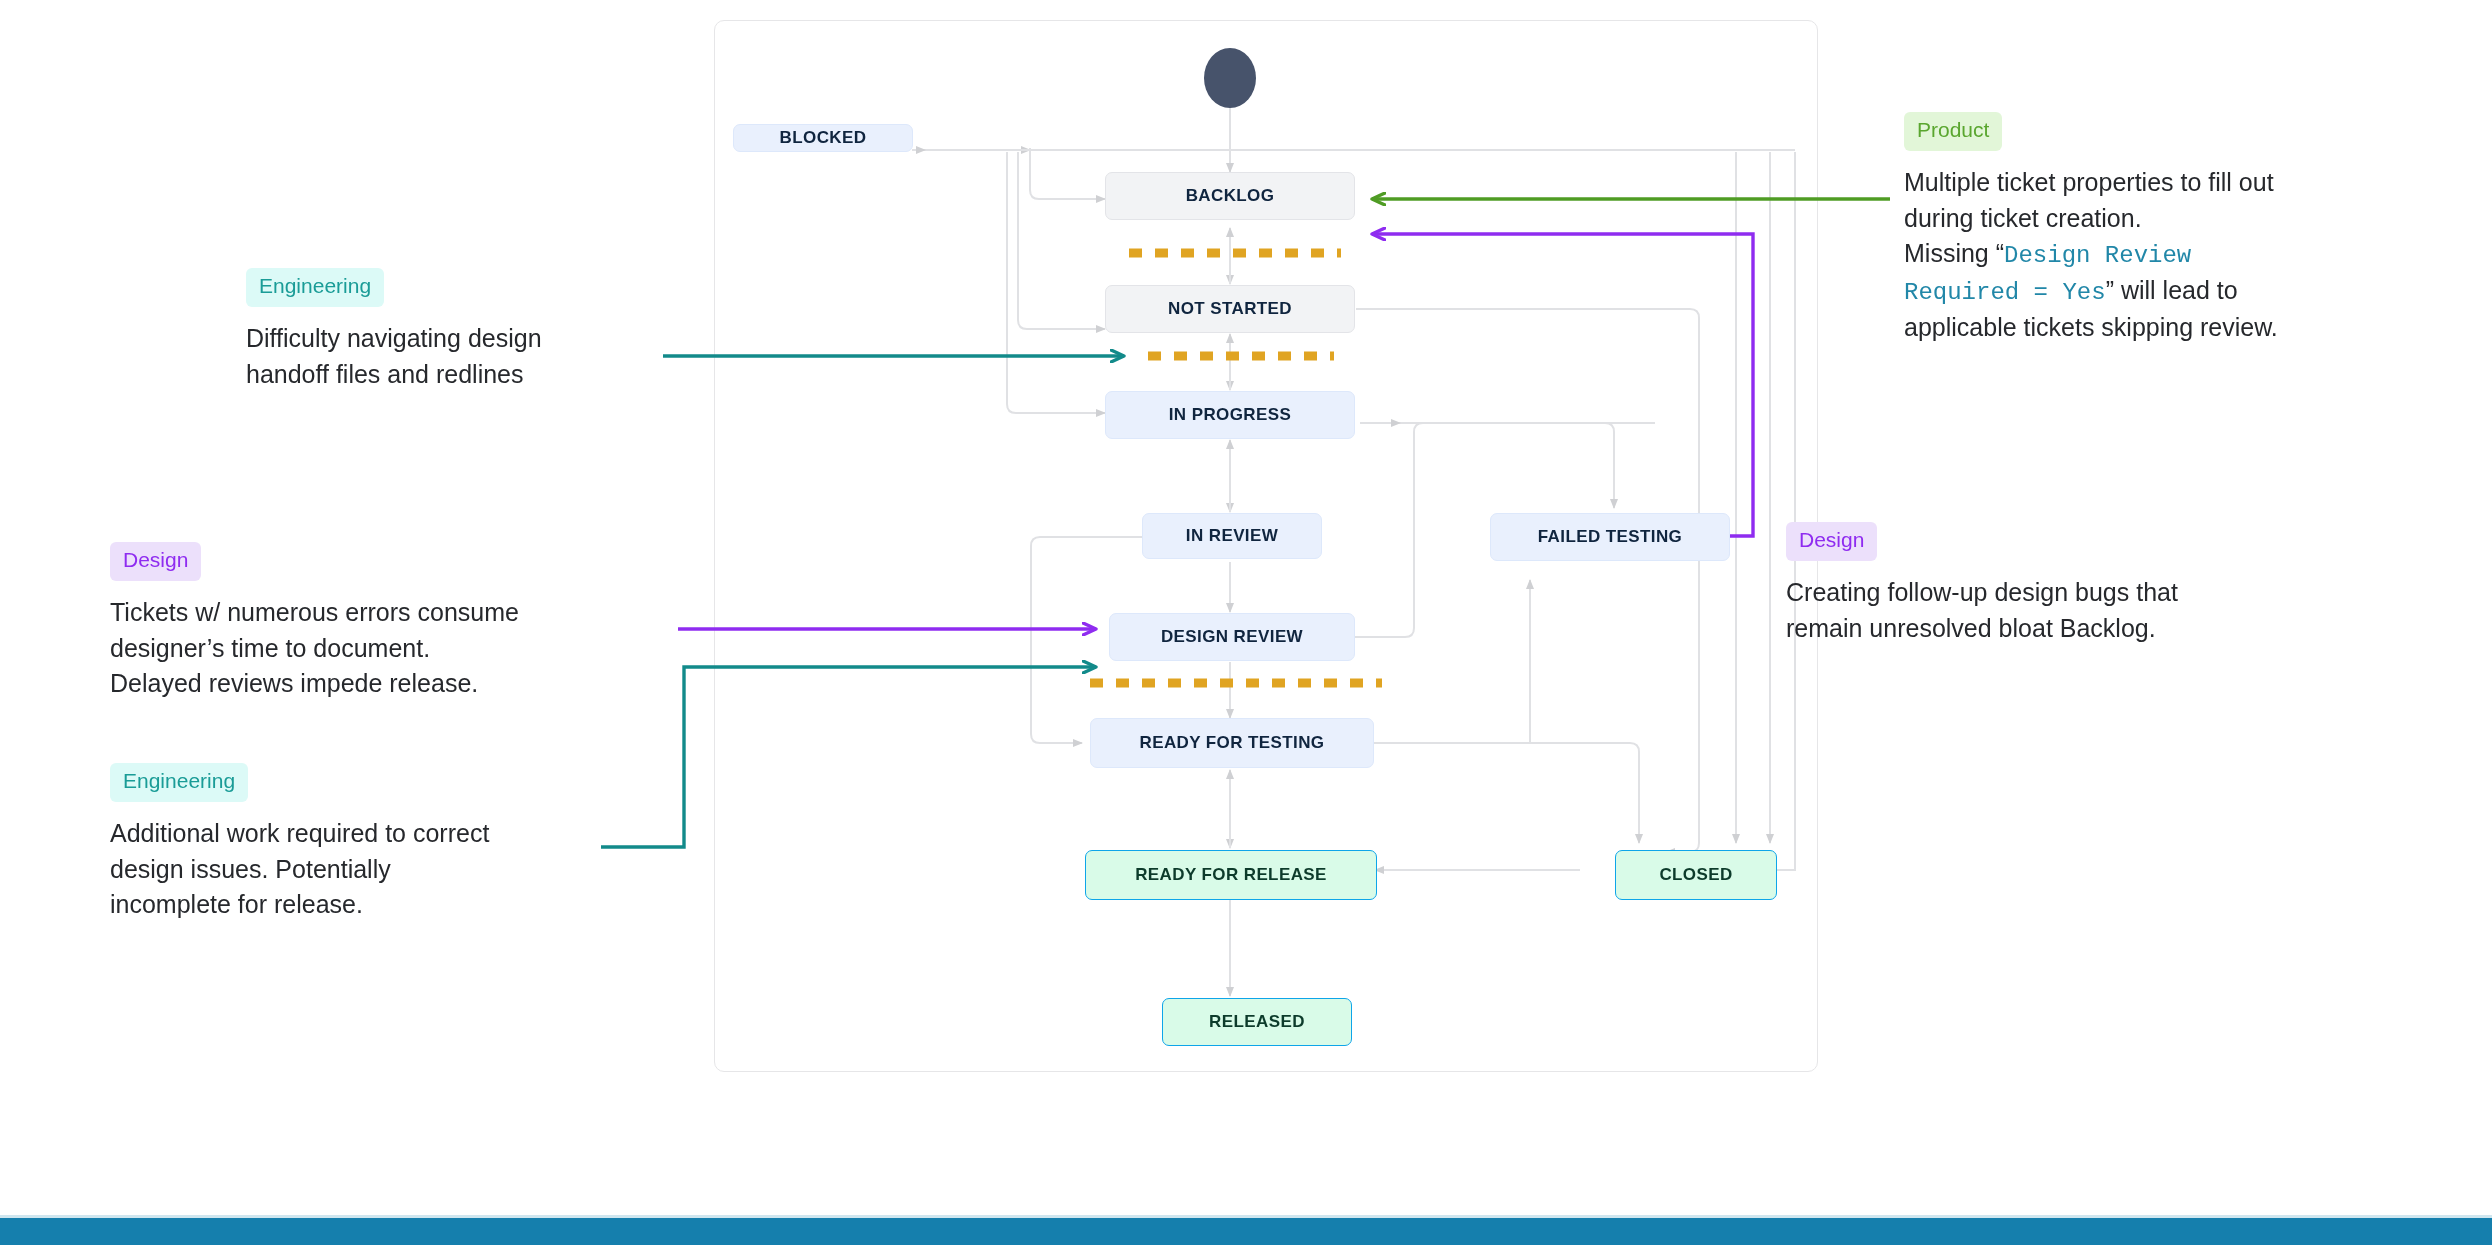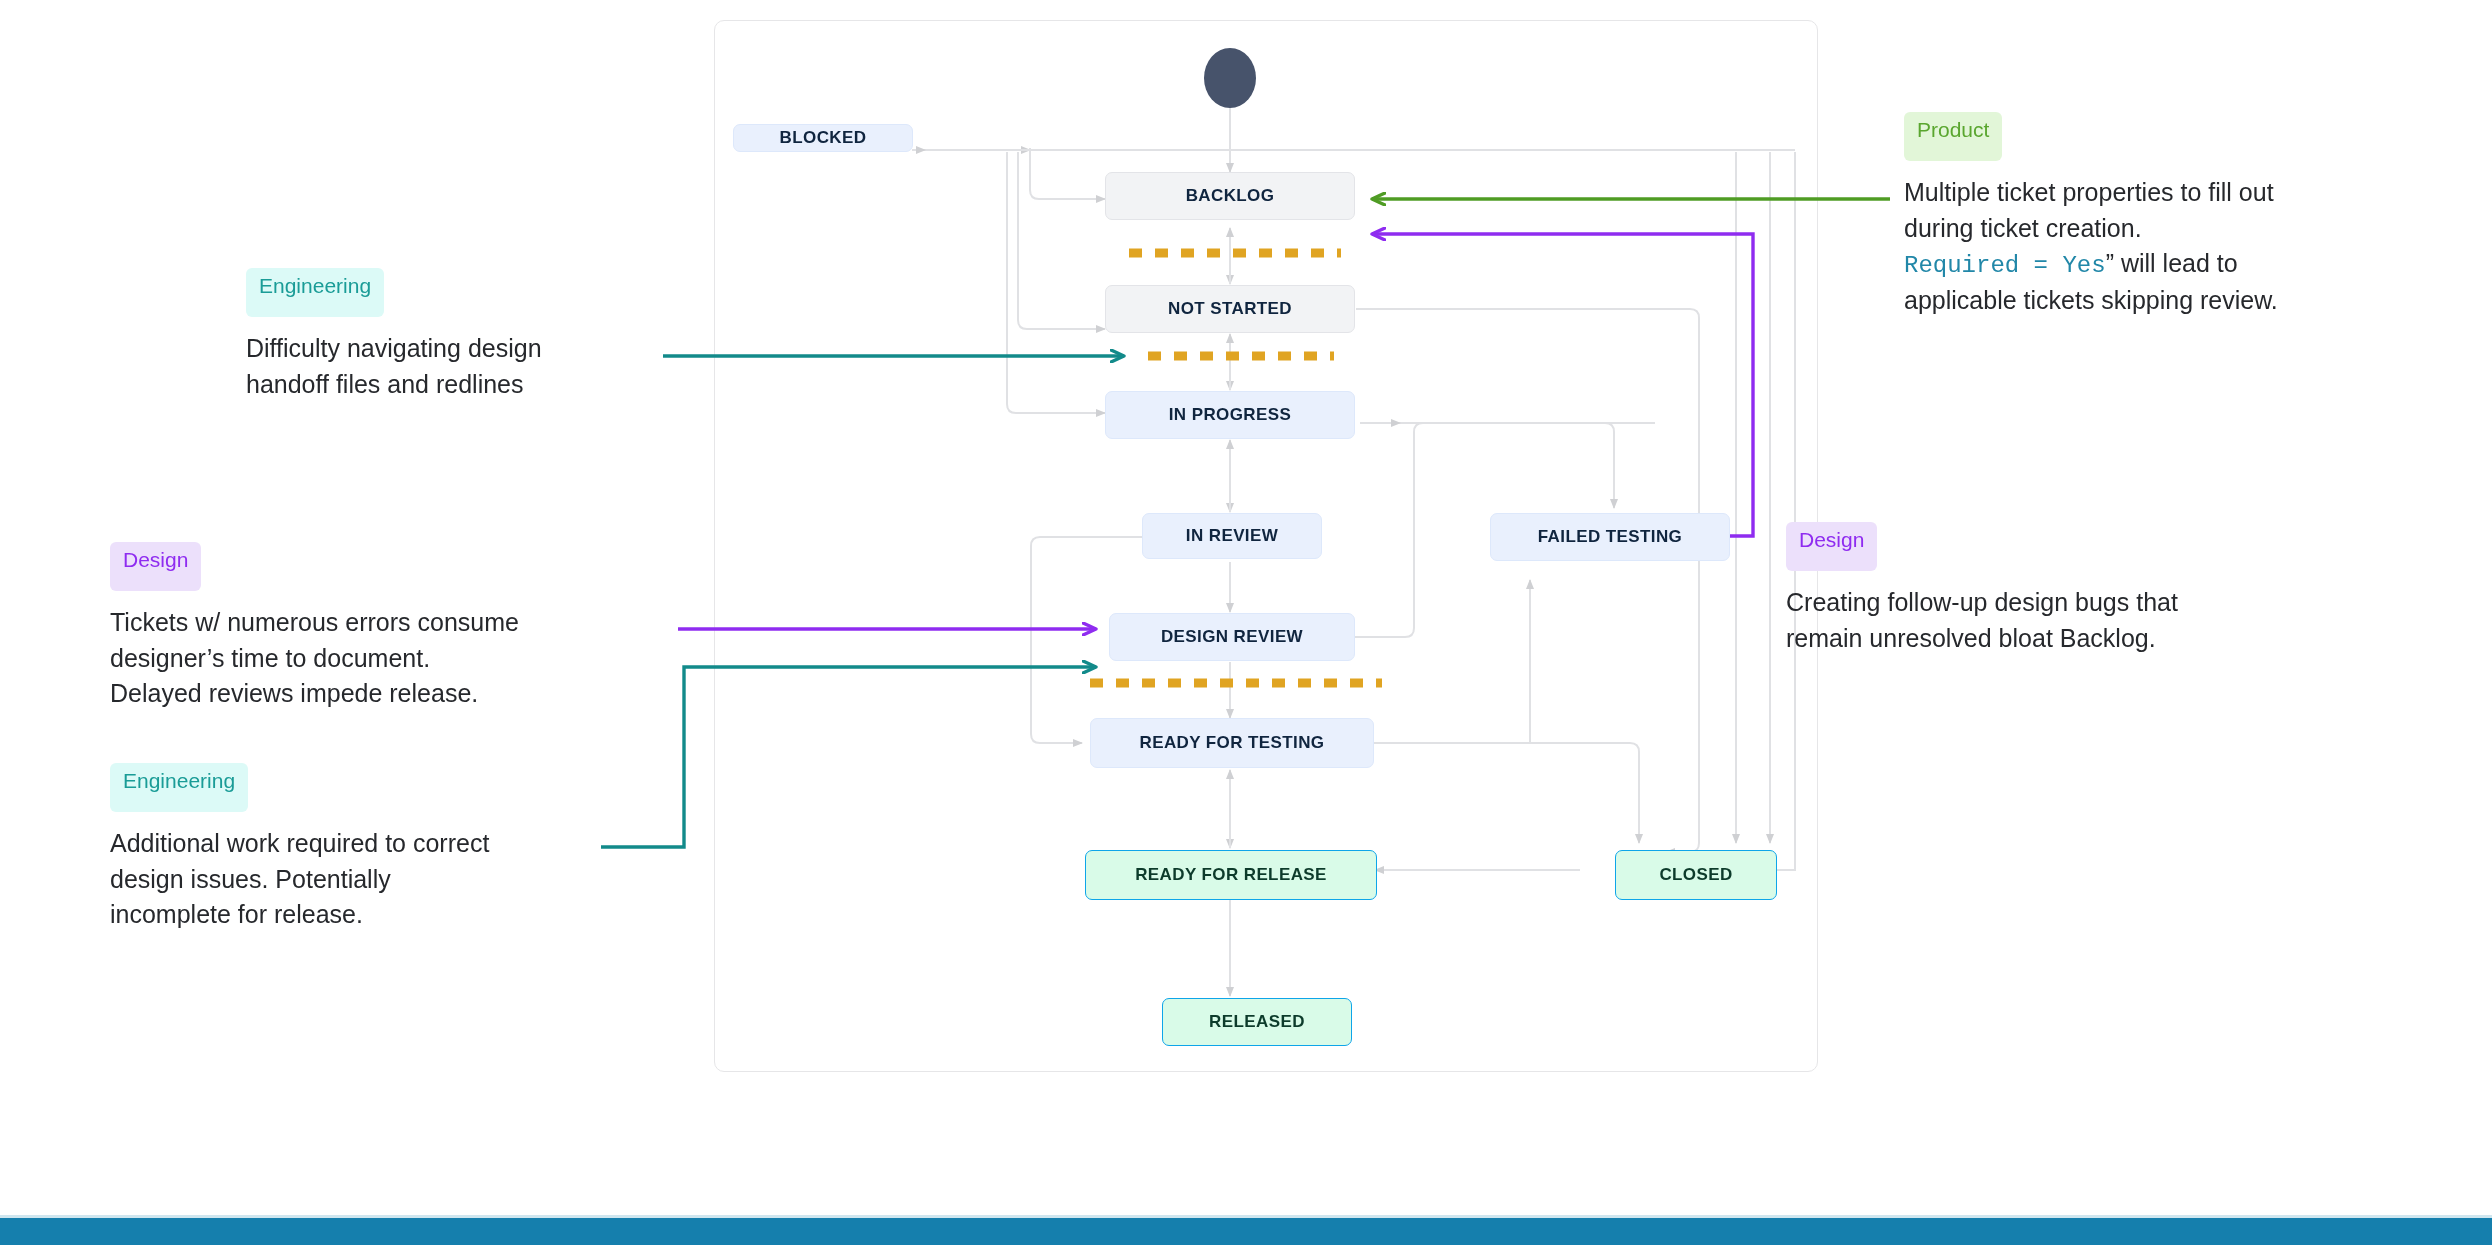--- a/index.html
+++ b/index.html
@@ -32,21 +32,21 @@
     box-sizing:border-box;
     white-space:nowrap;
   }
   .node.gray{background:#f2f3f5;border:1px solid #e3e4e8;color:#10253f;}
   .node.blue{background:#e9f0fd;border:1px solid #dde8fb;color:#10253f;}
   .node.green{background:#d9fbe8;border:1px solid #0ea5e9;color:#0d3b2b;}
   
   .ann{position:absolute;}
   .chip{
     display:inline-block;
-    padding:6px 13px 20px 13px;
+    padding:6px 13px 10px 13px;
     border-radius:6px;
     font-size:21px;
     line-height:1.1;
   }
   .chip.eng{background:#dcfaf7;color:#1a9c97;}
   .chip.design{background:#ece0fb;color:#8f2cf0;}
   .chip.product{background:#e2f6d8;color:#5aa62f;}
   .ann-body{
     margin-top:14px;
     font-size:25px;
@@ -219,20 +219,23 @@
     <div>incomplete for release.</div>
   </div>
 </div>
 
 <div class="ann" style="left:1904px;top:112px;">
   <div class="chip product">Product</div>
   <div class="ann-body" style="max-width:620px;">
     <div>Multiple ticket properties to fill out</div>
     <div>during ticket creation.</div>
     <div>
+      <span>Missing “</span><span class="mono">Design Review</span>
+    </div>
+    <div>
       <span class="mono">Required = Yes</span><span>” will lead to</span>
     </div>
     <div>applicable tickets skipping review.</div>
   </div>
 </div>
 
 <div class="ann" style="left:1786px;top:522px;">
   <div class="chip design">Design</div>
   <div class="ann-body">
     <div>Creating follow-up design bugs that</div>

